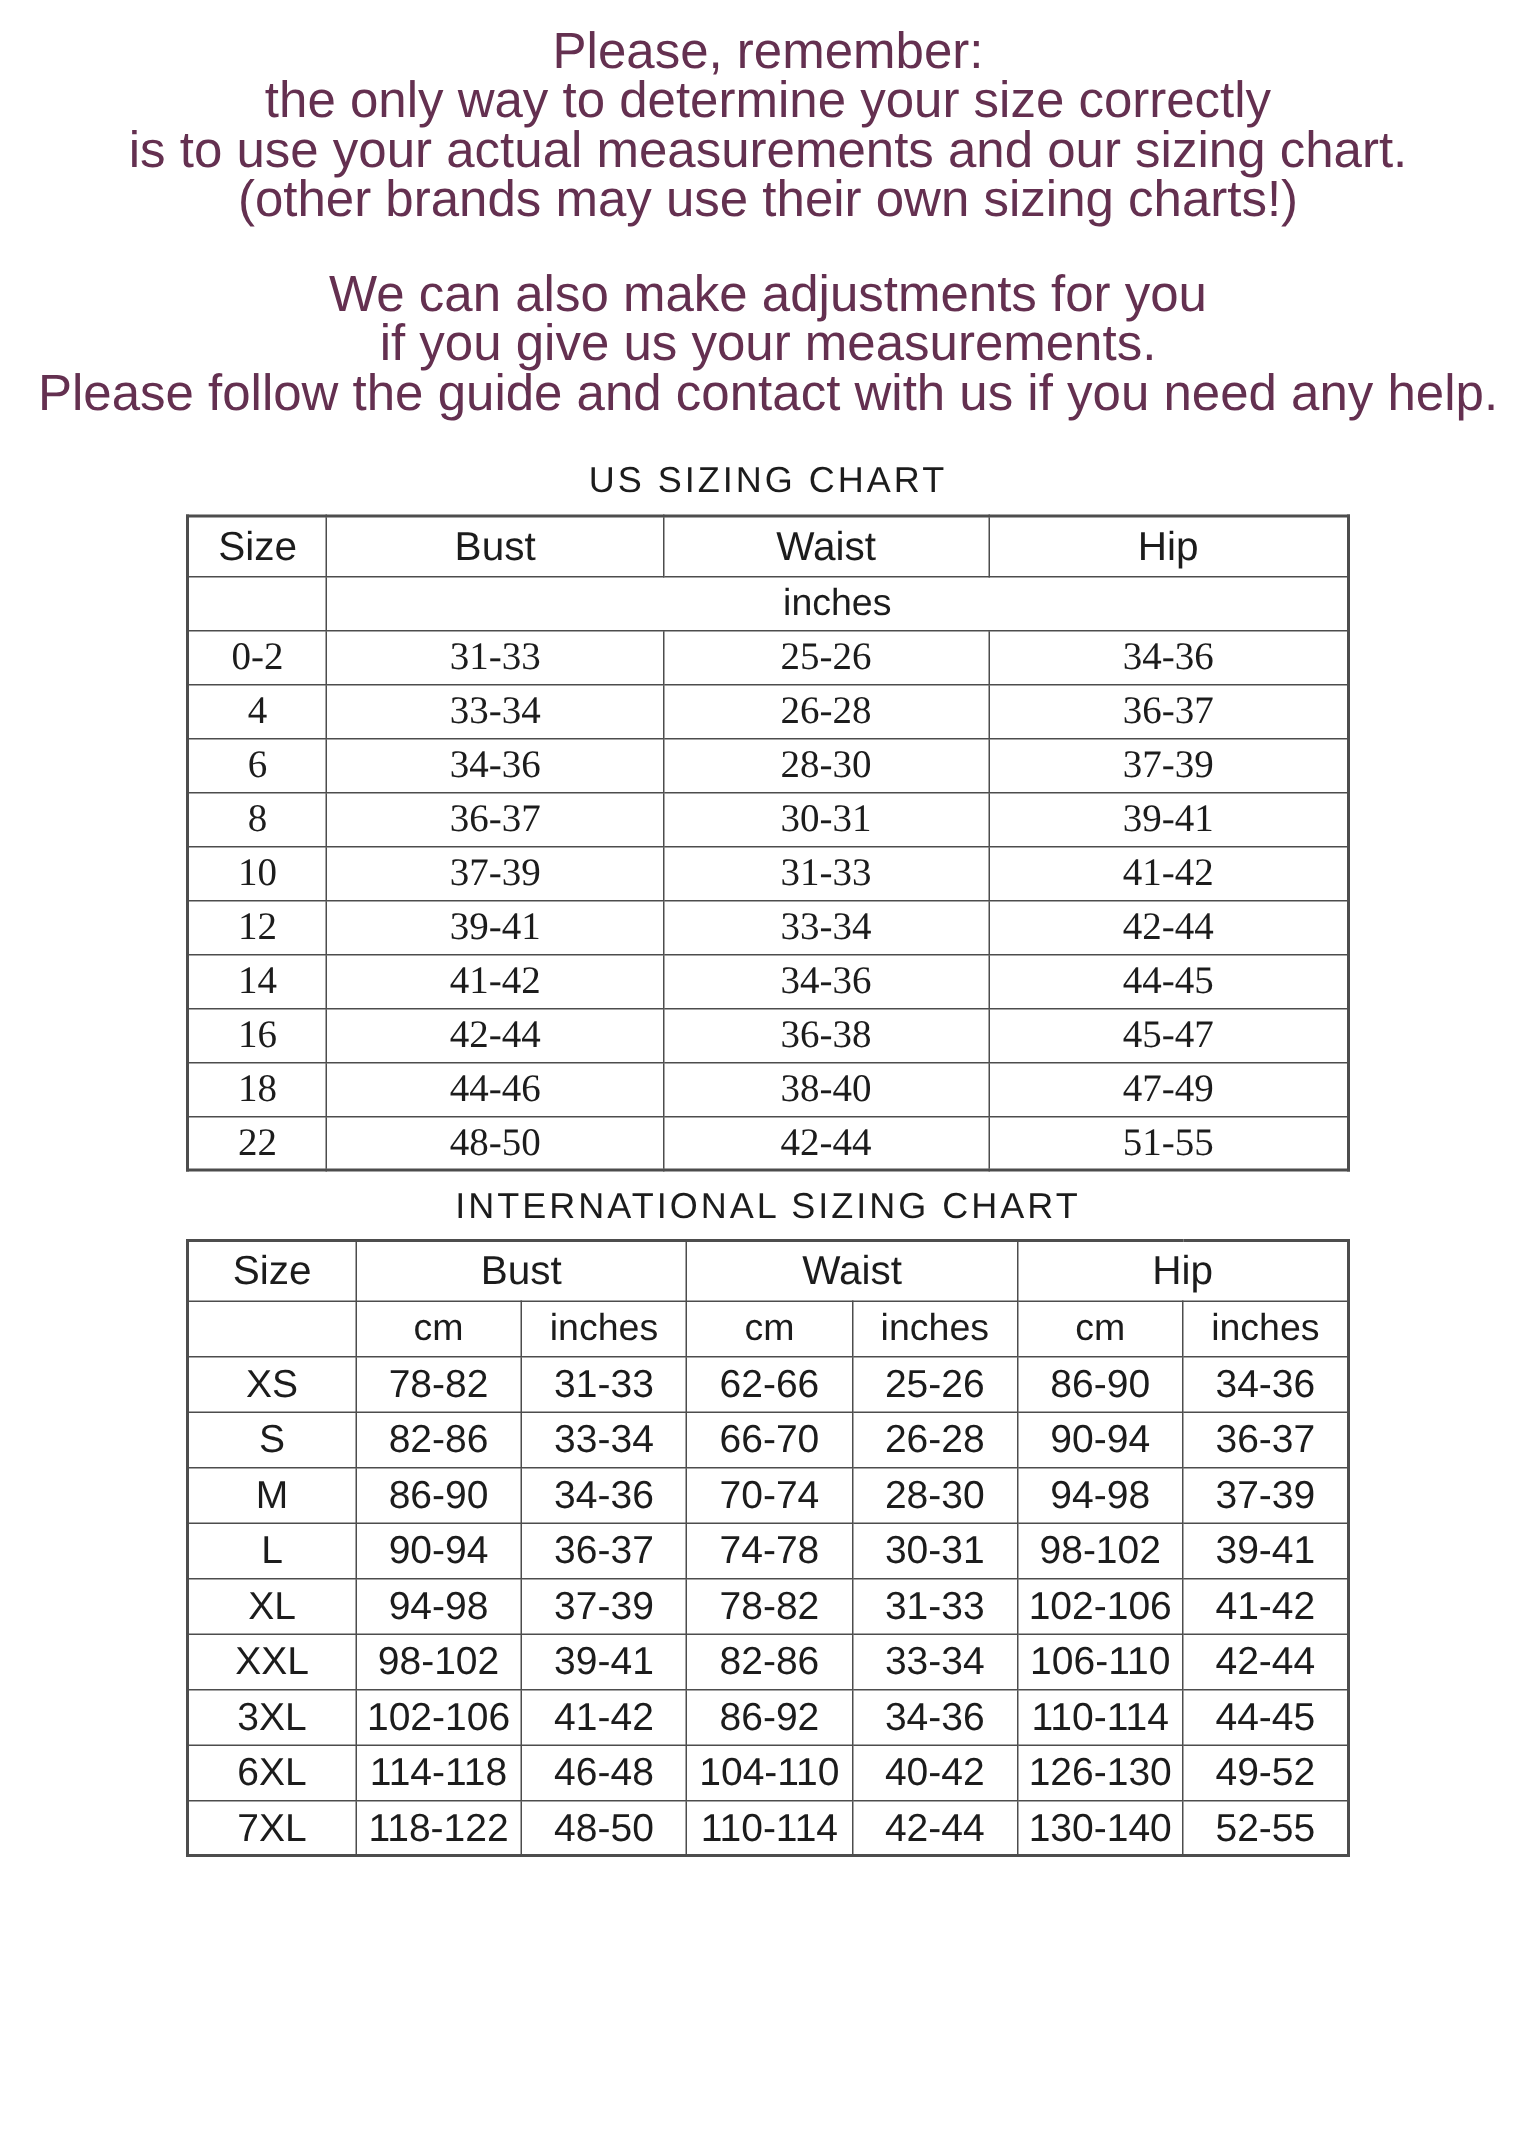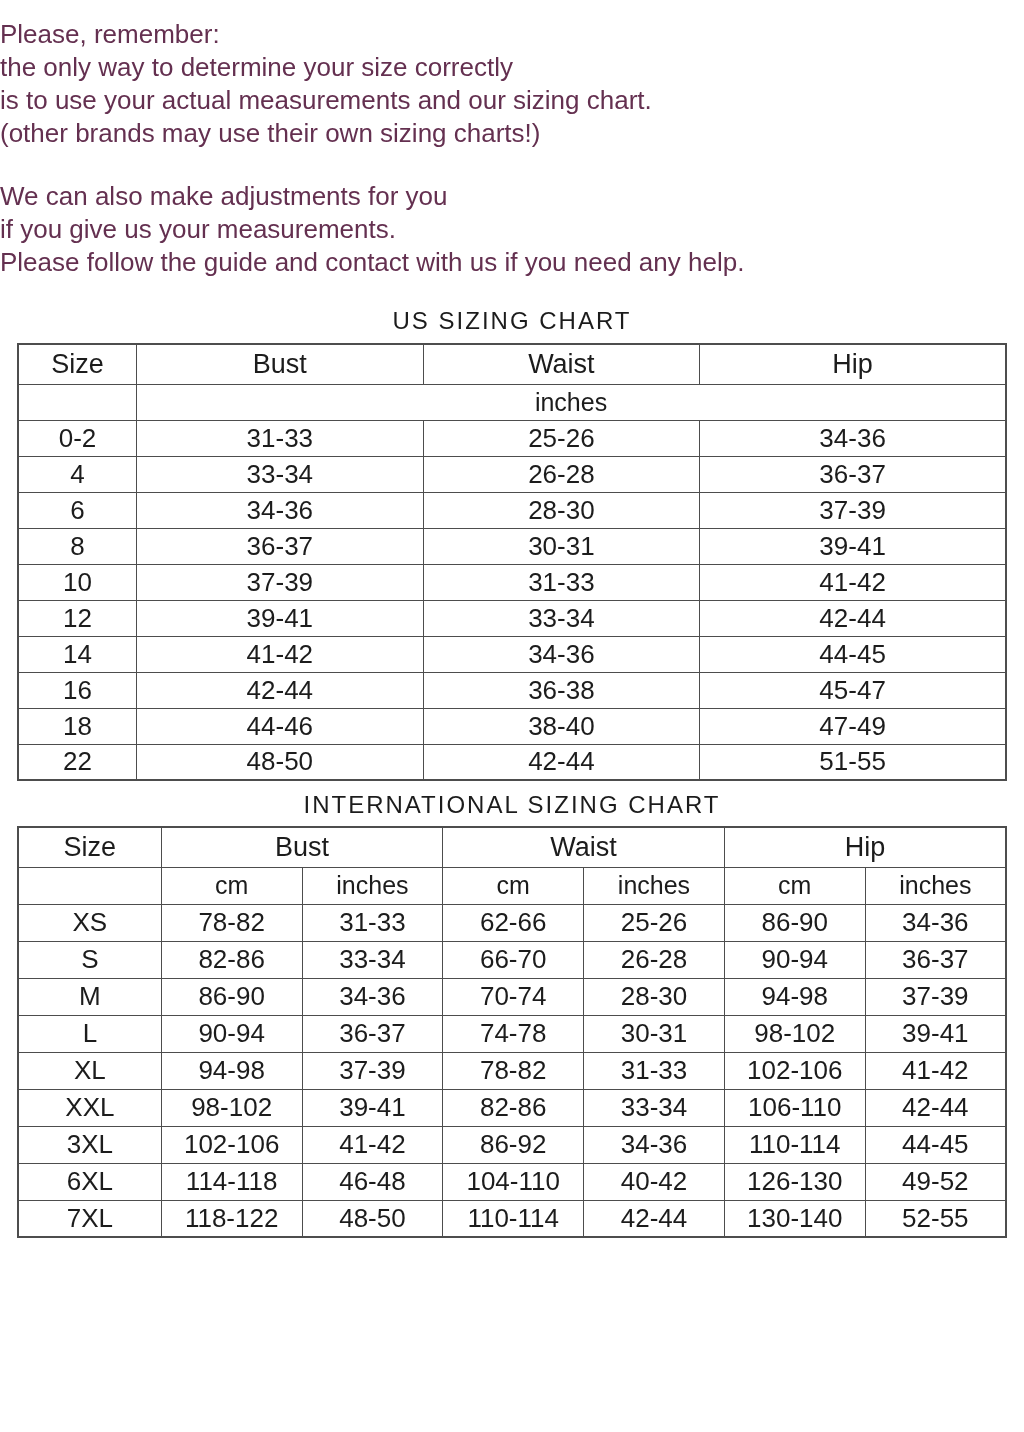--- a/index.html
+++ b/index.html
@@ -19,61 +19,61 @@
     font-family: "Liberation Sans", sans-serif;
     color: var(--table-text);
     overflow: hidden;
   }
   .page {
     width: 1024px;
     height: 1432px;
     padding-top: 18px;
   }
   .intro {
-    text-align: left;
+    text-align: center;
     color: var(--accent-text);
-    font-size: 26px;
+    font-size: 34px;
     line-height: 33px;
     font-weight: 300;
   }
   .intro-paragraph-2 {
     margin-top: 30px;
   }
   .chart-title {
     text-align: center;
     font-size: 24px;
     line-height: 28px;
     letter-spacing: 2px;
     color: #1c1c1c;
     font-weight: 400;
   }
   .us-title   { margin-top: 28px; margin-bottom: 8px; }
   .intl-title { margin-top: 10px; margin-bottom: 7px; }
   table.sizing-table {
-    width: 990px;
+    width: 776px;
     margin: 0 auto;
     border-collapse: collapse;
     table-layout: fixed;
     border: 2px solid var(--border);
     color: var(--table-text);
   }
   table.sizing-table th,
   table.sizing-table td {
     border: 1px solid var(--border);
     text-align: center;
     vertical-align: middle;
     font-weight: 400;
     padding: 0;
     overflow: hidden;
     white-space: nowrap;
   }
   
   #us-table th   { height: 40px; font-size: 27px; }
   #us-table .unit-row th { height: 36px; font-size: 25px; }
-  #us-table td   { height: 36px; font-size: 26px; }
+  #us-table td   { height: 36px; font-size: 26px; font-family: Liberation Serif, serif; }
   
   #intl-table th { height: 40px; font-size: 27px; }
   #intl-table .unit-row th { height: 37px; font-size: 25px; }
   #intl-table td { height: 37px; font-size: 26px; }
 </style>
 </head>
 <body>
 
 <div class="page">
 

